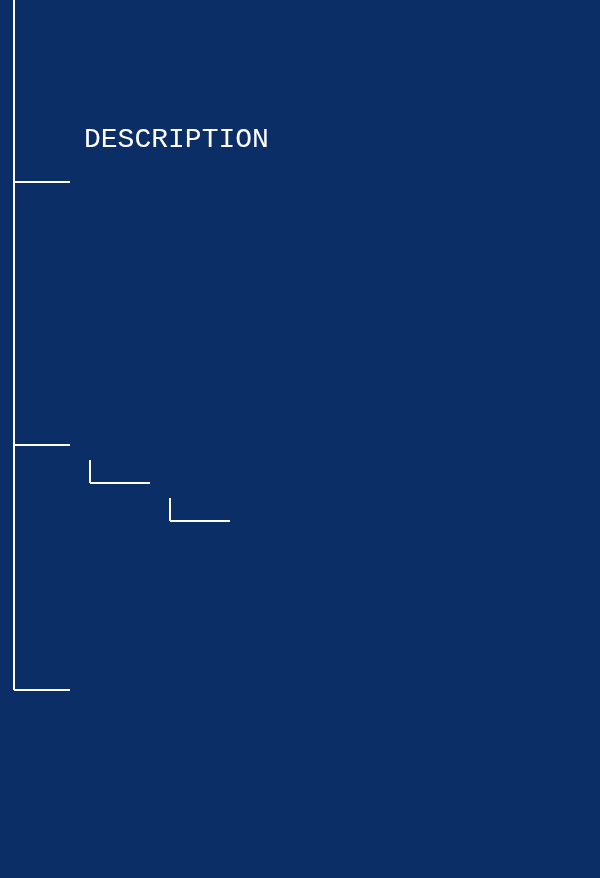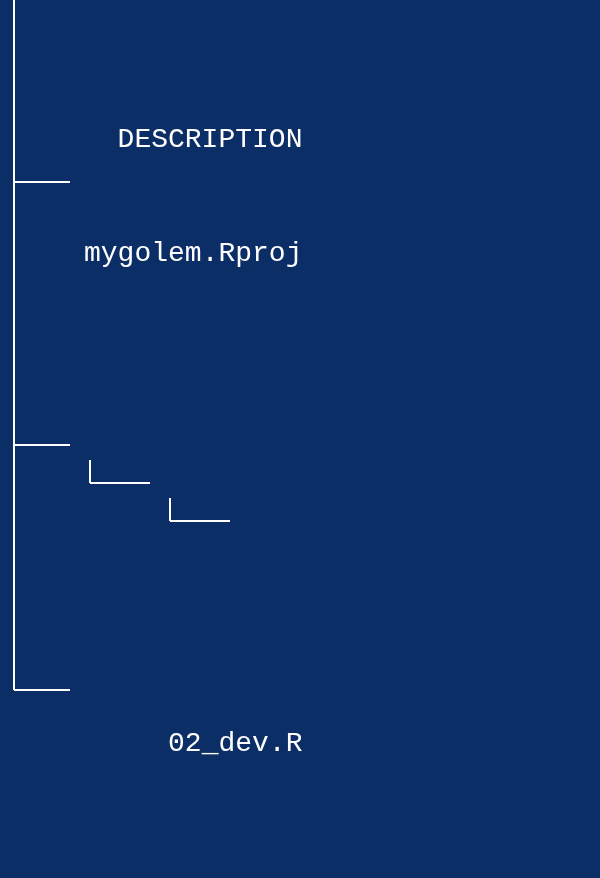--- a/index.html
+++ b/index.html
@@ -13,21 +13,21 @@
       height: 878px;
       overflow: hidden;
       position: relative;
     }
     .tree {
       position: absolute;
       top: 8px;
       left: 0;
       white-space: pre;
     }
-    .line { height: 37.6px; text-align: right; }
+    .line { height: 37.6px; }
     svg.connectors {
       position: absolute;
       top: 0; left: 0;
       width: 600px; height: 878px;
       pointer-events: none;
     }
     svg.connectors line {
       stroke: #ffffff;
       stroke-width: 2;
     }
@@ -48,26 +48,25 @@
   <line x1="90" y1="460" x2="90" y2="483"></line>
   <line x1="90" y1="483" x2="150" y2="483"></line>
 
   <line x1="170" y1="498" x2="170" y2="521"></line>
   <line x1="170" y1="521" x2="230" y2="521"></line>
 </svg>
 
 <div class="tree">
   
   <div class="line"><span>     </span><span>DESCRIPTION</span></div>
-  <div class="line"><span>     </span><span>mygolem.Rproj</span></div>
+  <div class="line"><span>     </span></div>
   <div class="line"><span>     </span></div>
   <div class="line">&nbsp;</div>
   
   <div class="line"><span>          </span></div>
-  <div class="line"><span>          </span><span>02_dev.R</span></div>
   
   
   
   
   
   
   
   
   
   

